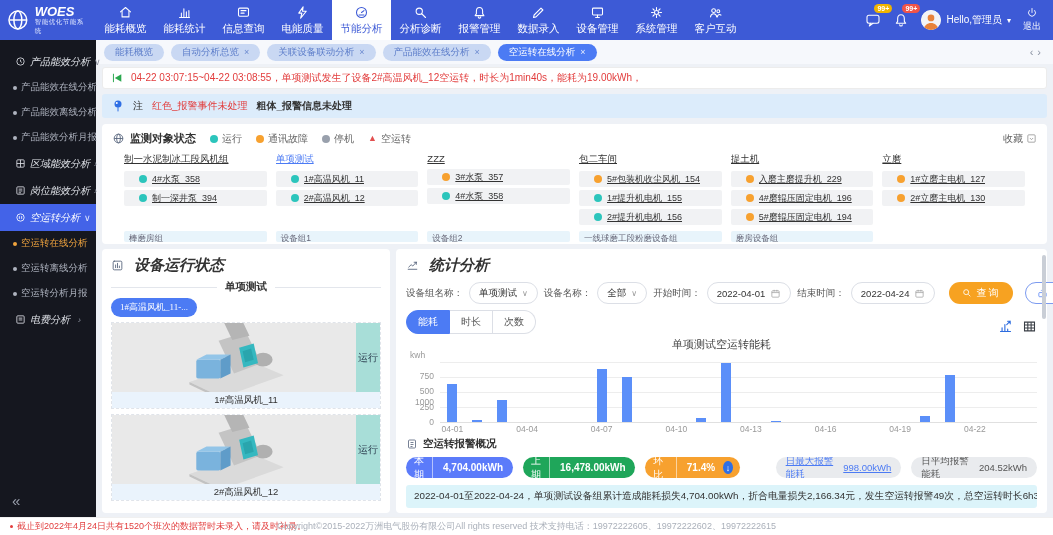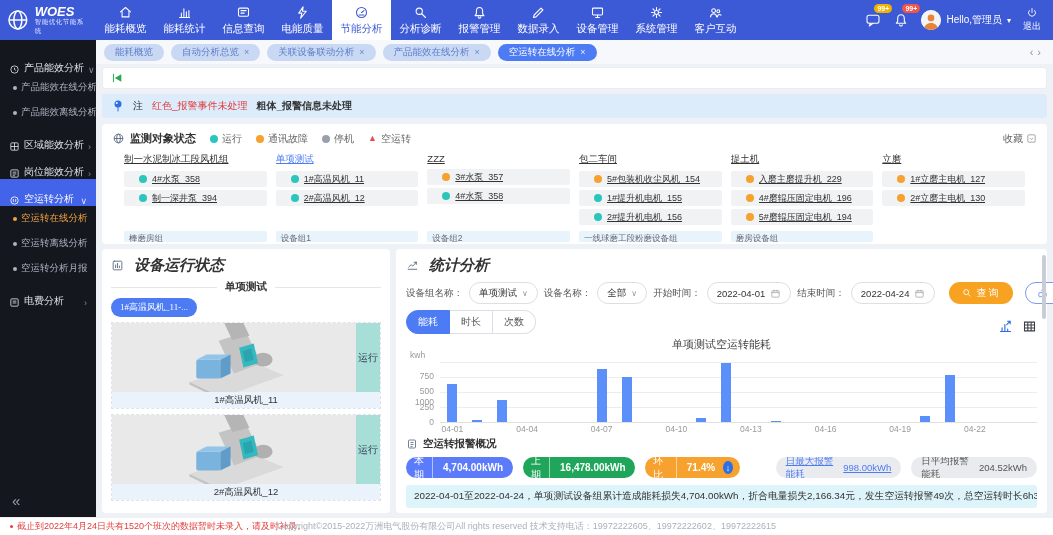--- a/index.html
+++ b/index.html
@@ -24,21 +24,21 @@
 .badge.red{background:#f25448;}
 .avatar{width:20px;height:20px;border-radius:50%;background:#f3f4f6;overflow:hidden;}
 .usercell{display:flex;align-items:center;gap:5px;cursor:pointer;text-align:center;}
 .greeting{font-size:10px;white-space:nowrap;}
 .caret{font-size:8px;}
 .logout{display:flex;flex-direction:column;align-items:center;font-size:9px;cursor:pointer;gap:1px;}
 .logout svg{width:12px;height:12px;stroke:#fff;fill:none;stroke-width:1.8;stroke-linecap:round;}
 
 .shell{display:flex;height:477px;}
 .sidebar{width:96px;background:#15171f;display:flex;flex-direction:column;padding-top:8px;position:relative;flex-shrink:0;}
-.side-parent{height:27px;display:flex;align-items:flex-end;gap:4px;padding:0 9px;font-size:10px;color:#dfe2e8;cursor:pointer;white-space:nowrap;}
+.side-parent{height:27px;display:flex;align-items:center;gap:4px;padding:0 15px;font-size:10px;color:#dfe2e8;cursor:pointer;white-space:nowrap;font-style:italic;}
 .side-parent svg{width:11px;height:11px;stroke:currentColor;fill:none;stroke-width:1.8;flex-shrink:0;}
 .side-parent .arrow{margin-left:auto;font-size:9px;color:#8a8f9c;}
 .side-parent.active{background:#4363e8;color:#fff;}
 .side-parent.active .arrow{color:#dfe6ff;}
 .side-child{height:25px;display:flex;align-items:center;gap:4px;padding-left:13px;font-size:9.5px;color:#aeb3bf;cursor:pointer;white-space:nowrap;}
 .cdot{width:4px;height:4px;border-radius:50%;background:#aeb3bf;flex-shrink:0;}
 .side-child.active{color:#f0a43e;}
 .side-child.active .cdot{background:#f0a43e;}
 .collapse{position:absolute;bottom:8px;left:12px;font-size:15px;color:#9aa0ad;cursor:pointer;}
 
@@ -292,20 +292,24 @@
       <span class="arrow">∨</span>
     </div>
     <div class="side-child">
         <span class="cdot"></span>
         <span>产品能效在线分析</span>
       </div>
     <div class="side-child">
         <span class="cdot"></span>
         <span>产品能效离线分析</span>
       </div>
+    <div class="side-child">
+        <span class="cdot"></span>
+        <span>产品能效分析月报</span>
+      </div>
     <div class="side-parent">
       <svg viewBox="0 0 24 24">
           <rect x="4" y="4" width="16" height="16" rx="2"></rect>
           <path d="M4 12h16M12 4v16"></path>
         </svg>
       <span>区域能效分析</span>
       <span class="arrow">›</span>
     </div>
     <div class="side-parent">
       <svg viewBox="0 0 24 24">
@@ -369,20 +373,21 @@
           <span class="x">×</span>
         </div>
       <div class="tab-arrows"><span>‹</span><span>›</span></div>
     </div>
 
     <div class="alert-box">
       <svg viewBox="0 0 24 24">
           <path d="M4.5 4v14" stroke="#2aa84f" stroke-width="1.8" stroke-linecap="round"></path>
           <polygon points="19,4 19,18 7,11" fill="#2aa84f"></polygon>
         </svg>
+      <span class="alert-text">04-22 03:07:15~04-22 03:08:55，单项测试发生了设备2#高温风机_12空运转，时长为1min40s，能耗为19.00kWh，</span>
     </div>
 
     <div class="note-bar">
       <svg viewBox="0 0 24 28">
           <circle cx="12" cy="10" r="7" fill="#2f6fe4"></circle>
           <circle cx="9.5" cy="8" r="2" fill="#fff"></circle>
           <path d="M12 17v7" stroke="#2f6fe4" stroke-width="2" stroke-linecap="round"></path>
         </svg>
       <span>注</span>
       <span class="note-red">红色_报警事件未处理</span>

